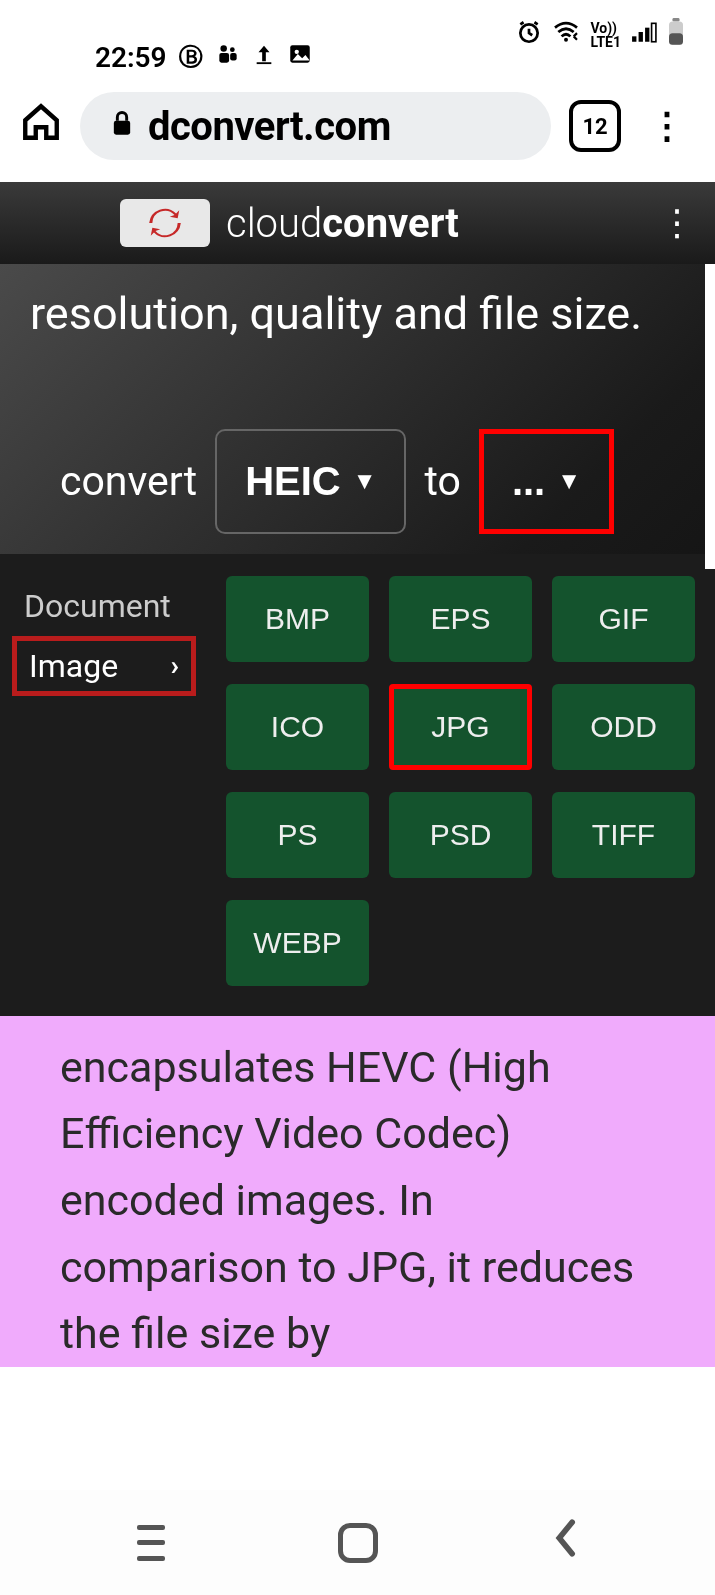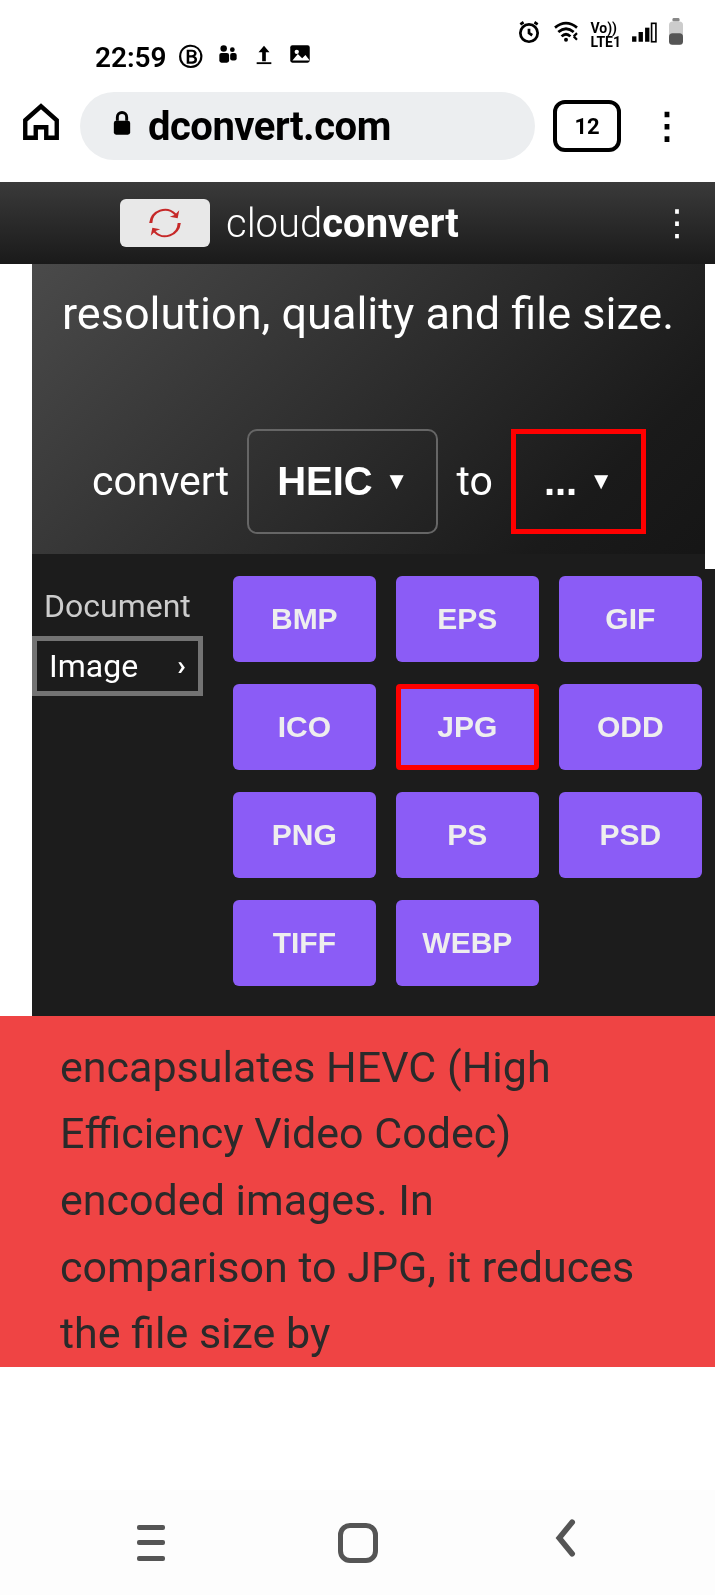--- a/index.html
+++ b/index.html
@@ -41,21 +41,21 @@
   background: #eceef0;
   border-radius: 42px;
   display: flex;
   align-items: center;
   padding: 0 30px;
   gap: 14px;
 }
 .lock-icon { font-size: 26px; }
 .url-text { font-size: 40px; font-weight: 700; letter-spacing: -0.5px; }
 .tabs-badge {
-  width: 68px;
+  width: 52px;
   height: 52px;
   border: 4px solid #000;
   border-radius: 12px;
   display: flex;
   align-items: center;
   justify-content: center;
   font-size: 22px;
   font-weight: 700;
 }
 .browser-menu { font-size: 36px; font-weight: 700; padding: 0 10px; }
@@ -81,21 +81,20 @@
 }
 .site-logo svg { width: 38px; height: 38px; }
 .site-title { color: #fff; font-size: 40px; font-weight: 300; }
 .site-title strong { font-weight: 700; }
 .site-menu { margin-left: auto; color: #fff; font-size: 36px; }
 
 
 .main-dark {
   background: linear-gradient(135deg, #4a4a4a 0%, #1a1a1a 55%, #0a0a0a 100%);
   position: relative;
-  margin-left: 32px;
 }
 .scrollbar-indicator {
   position: absolute;
   right: 0;
   top: 0;
   width: 10px;
   height: 305px;
   background: #fff;
 }
 .desc-text {
@@ -157,64 +156,64 @@
 }
 .search-input::placeholder { color: #7a7a7a; }
 
 .picker-body {
   display: flex;
   padding-top: 22px;
   gap: 30px;
 }
 .category-col {
   width: 200px;
-  padding-left: 0;
+  padding-left: 12px;
 }
 .cat-item {
   height: 60px;
   display: flex;
   align-items: center;
   justify-content: space-between;
   color: #ccc;
   font-size: 32px;
   padding: 0 12px;
 }
 .cat-item.active {
-  border: 5px solid #737373;
+  border: 5px solid #b91c1c;
   color: #fff;
 }
 .cat-chevron { font-size: 28px; font-weight: 700; }
 
 .format-grid {
   flex: 1;
   display: grid;
   grid-template-columns: repeat(3, 143px);
   gap: 22px 20px;
   padding-right: 20px;
 }
 .fmt-btn {
   height: 86px;
-  background: #8b5cf6;
+  background: #14532d;
   border-radius: 6px;
   color: #eee;
   font-size: 30px;
-  font-weight: 700;
+  font-weight: 400;
   display: flex;
   align-items: center;
   justify-content: center;
   border: none;
 }
 .fmt-btn.highlighted {
   border: 5px solid #ff0000;
   border-radius: 4px;
 }
 
 
 .article {
-  background: #ef4444;
+  background: #f0abfc;
   padding: 18px 60px 0;
   color: #2a2a2a;
   font-size: 43px;
   line-height: 1.55;
 }
 
 
 .nav-bar {
   position: absolute;
   bottom: 0;
@@ -371,21 +370,20 @@
             <span class="cat-chevron">›</span>
           </div>
         </div>
       <div class="format-grid" id="fmt-grid">
           <button class="fmt-btn">BMP</button>
           <button class="fmt-btn">EPS</button>
           <button class="fmt-btn">GIF</button>
           <button class="fmt-btn">ICO</button>
           <button class="fmt-btn highlighted">JPG</button>
           <button class="fmt-btn">ODD</button>
-          <button class="fmt-btn">PNG</button>
           <button class="fmt-btn">PS</button>
           <button class="fmt-btn">PSD</button>
           <button class="fmt-btn">TIFF</button>
           <button class="fmt-btn">WEBP</button>
         </div>
     </div>
   </div>
 </div>
 
 <div class="article">encapsulates HEVC (High Efficiency Video Codec) encoded images. In comparison to JPG, it reduces the file size by</div>

